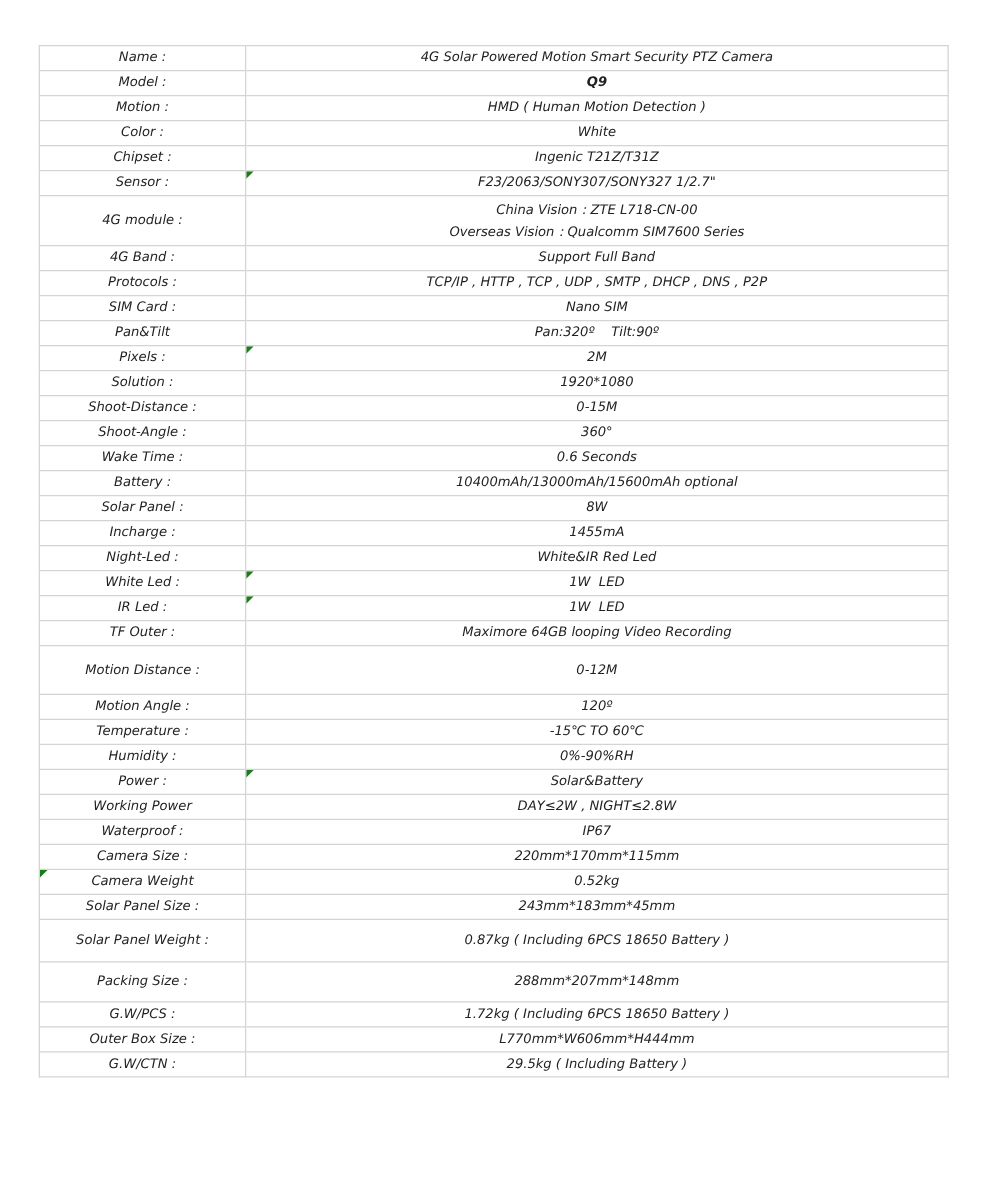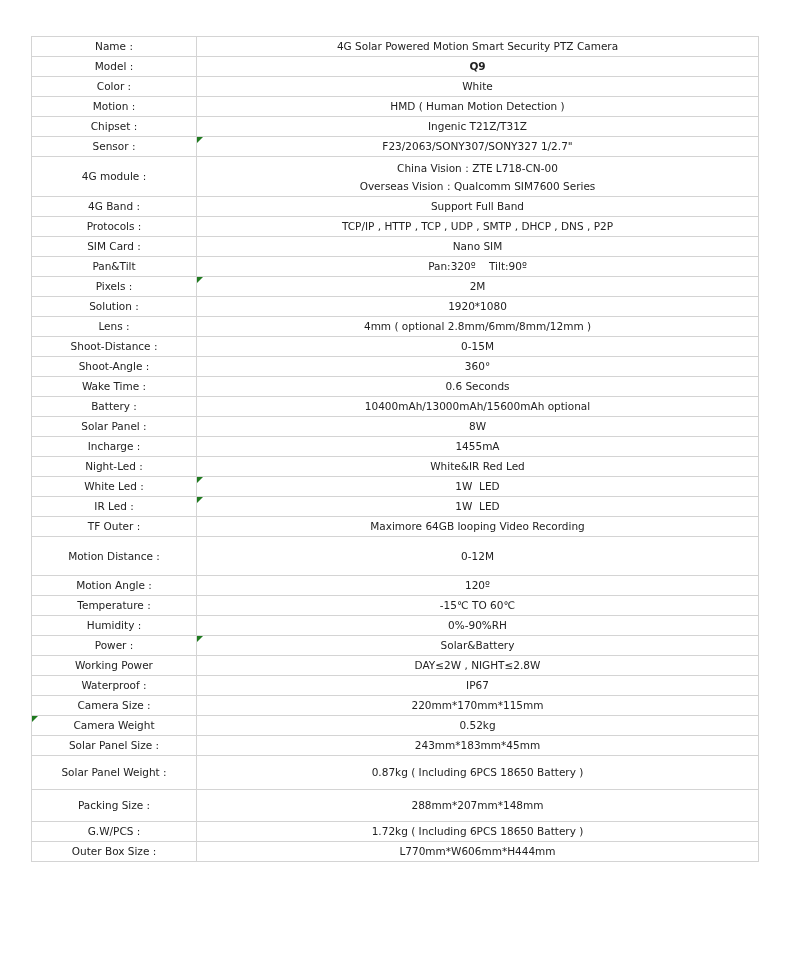--- a/index.html
+++ b/index.html
@@ -29,21 +29,21 @@
     vertical-align: middle;
     font-size: 10.5px;
     line-height: 13px;
     padding: 0 2px;
     white-space: nowrap;
     overflow: hidden;
     position: relative;
   }
   .spec-table col.label-col { width: 165px; }
   .spec-table col.value-col { width: 562px; }
-  .spec-table tr { height: 20px; }
+  .spec-table tr { height: 20px; font-style: italic; }
   .spec-table tr.tall { height: 40px; }
   .spec-table tr.mid { height: 39px; }
   .spec-table tr.tall34 { height: 34px; }
   .spec-table tr.tall32 { height: 32px; }
   .value-bold { font-weight: bold; margin-left: 22px; }
   .multi-line div { line-height: 18px; }
   .comment-marker {
     position: absolute;
     left: 0;
     top: 0;
@@ -65,26 +65,26 @@
   <tbody>
     <tr>
       <td class="label-cell">Name :</td>
       <td>4G Solar Powered Motion Smart Security PTZ Camera</td>
     </tr>
     <tr>
       <td class="label-cell">Model :</td>
       <td class="value-bold">Q9</td>
     </tr>
     <tr>
+      <td class="label-cell">Motion :</td>
+      <td>HMD ( Human Motion Detection )</td>
+    </tr>
+    <tr>
       <td class="label-cell">Color :</td>
       <td>White</td>
-    </tr>
-    <tr>
-      <td class="label-cell">Motion :</td>
-      <td>HMD ( Human Motion Detection )</td>
     </tr>
     <tr>
       <td class="label-cell">Chipset :</td>
       <td>Ingenic T21Z/T31Z</td>
     </tr>
     <tr>
       <td class="label-cell">Sensor :</td>
       <td>
         <span class="comment-marker"></span>
         <span>F23/2063/SONY307/SONY327   1/2.7"</span>
@@ -118,24 +118,20 @@
       <td>
         <span class="comment-marker"></span>
         <span>2M</span>
       </td>
     </tr>
     <tr>
       <td class="label-cell">Solution :</td>
       <td>1920*1080</td>
     </tr>
     <tr>
-      <td class="label-cell">Lens :</td>
-      <td>4mm ( optional 2.8mm/6mm/8mm/12mm )</td>
-    </tr>
-    <tr>
       <td class="label-cell">Shoot-Distance :</td>
       <td>0-15M</td>
     </tr>
     <tr>
       <td class="label-cell">Shoot-Angle :</td>
       <td>360°</td>
     </tr>
     <tr>
       <td class="label-cell">Wake Time :</td>
       <td>0.6 Seconds</td>
@@ -228,15 +224,19 @@
       <td class="label-cell">Packing Size :</td>
       <td>288mm*207mm*148mm</td>
     </tr>
     <tr>
       <td class="label-cell">G.W/PCS :</td>
       <td>1.72kg ( Including 6PCS 18650 Battery )</td>
     </tr>
     <tr>
       <td class="label-cell">Outer Box Size :</td>
       <td>L770mm*W606mm*H444mm</td>
+    </tr>
+    <tr>
+      <td class="label-cell">G.W/CTN :</td>
+      <td>29.5kg ( Including Battery )</td>
     </tr>
   </tbody>
 </table>
 
 </body></html>

